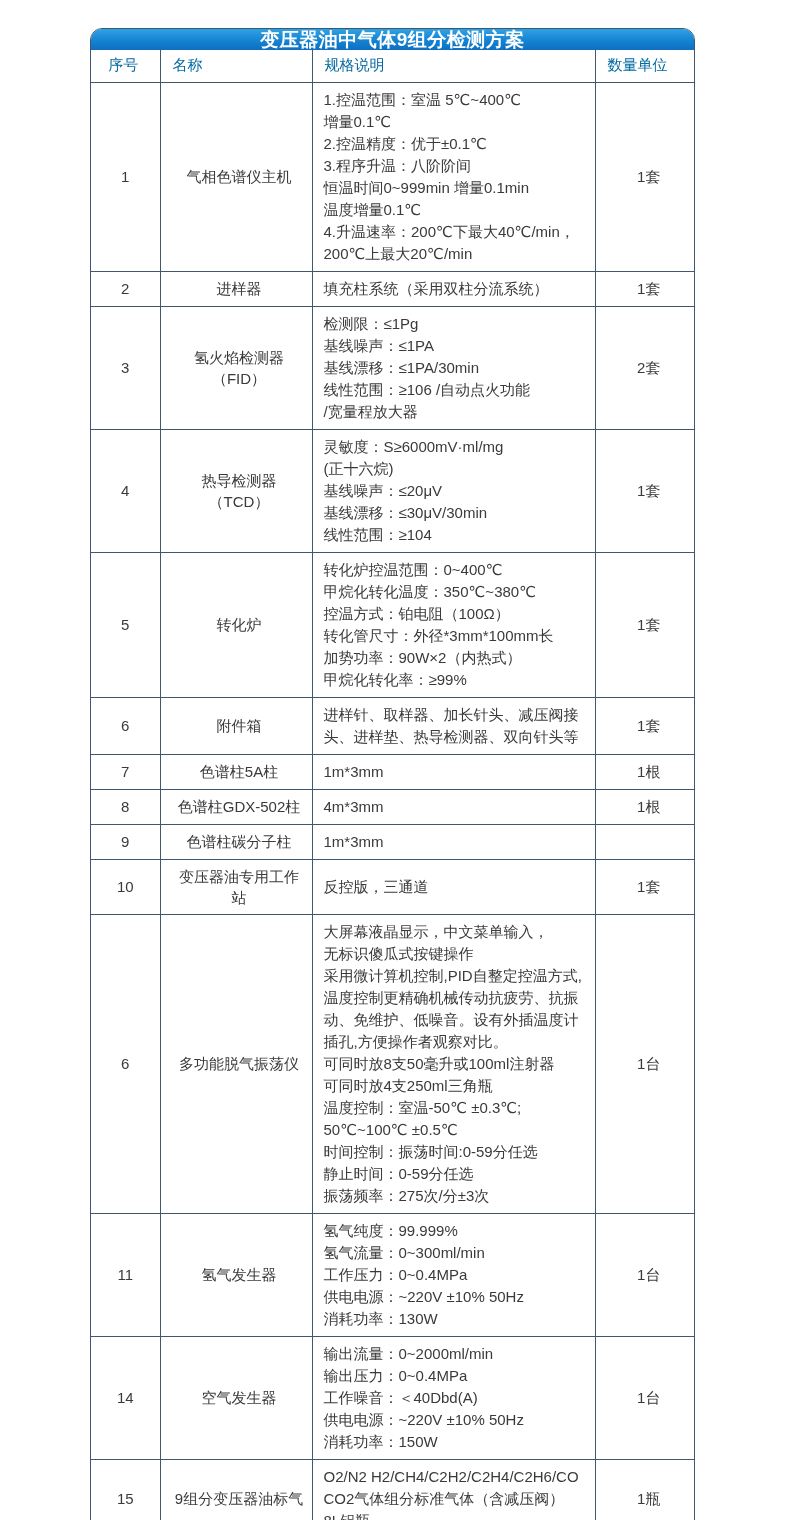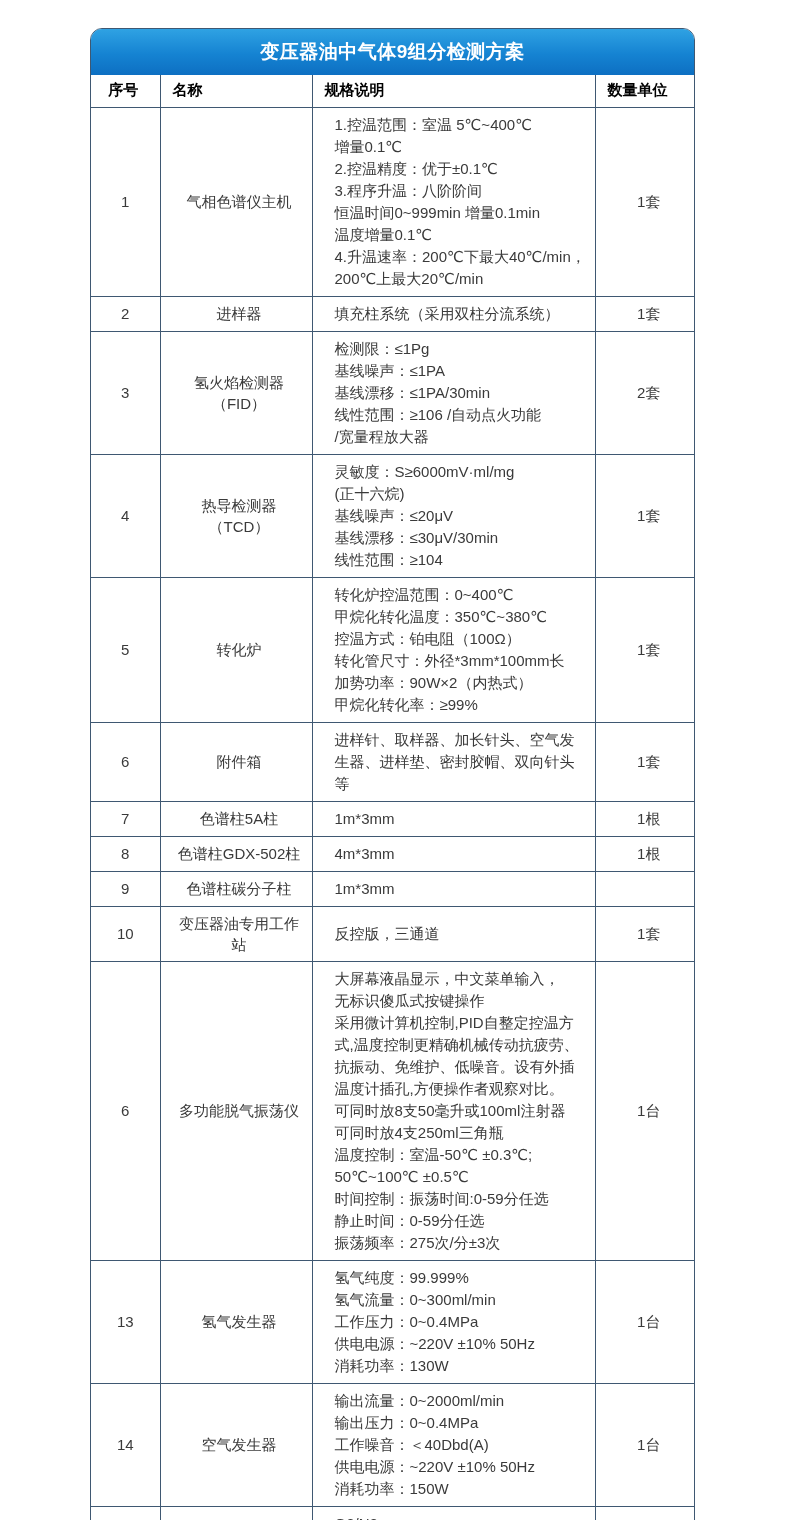--- a/index.html
+++ b/index.html
@@ -20,21 +20,21 @@
     left: 90px;
     top: 28px;
     width: 605px;
     border-radius: 12px;
     overflow: hidden;
     border: 1px solid #3f5872;
     box-sizing: border-box;
     background: #ffffff;
   }
   .title-bar {
-    height: 46px;
+    height: 21px;
     background: linear-gradient(180deg, #2fa2e3 0%, #1583d2 55%, #0d6fc2 100%);
     display: flex;
     align-items: center;
     justify-content: center;
   }
   .title-bar .title {
     color: #ffffff;
     font-size: 19px;
     font-weight: bold;
     letter-spacing: 0.5px;
@@ -57,40 +57,40 @@
   table.spec-table tr > *:last-child { border-right: 0; }
   table.spec-table tr:last-child > * { border-bottom: 0; }
   table.spec-table thead th { border-top: 0; }
 
   col.c-no   { width: 69px; }
   col.c-name { width: 152px; }
   col.c-spec { width: 283px; }
   col.c-qty  { width: 101px; }
 
   table.spec-table th {
-    font-weight: bold;
+    font-weight: normal;
     text-align: left;
     height: 32px;
     padding: 4px 8px 4px 12px;
-    color: #000000;
+    color: #0369a1;
   }
   table.spec-table th.h-no { text-align: center; padding-left: 4px; }
 
   td.cell-no {
     text-align: center;
     padding: 6px 2px;
   }
   td.cell-name {
     text-align: center;
     padding: 6px 6px 6px 12px;
     line-height: 21px;
   }
   td.cell-spec {
     text-align: left;
-    padding: 6px 8px 6px 22px;
+    padding: 6px 8px 6px 11px;
     line-height: 22px;
     white-space: pre-line;
   }
   td.cell-qty {
     text-align: center;
     padding: 7px 4px 6px 10px;
   }
 </style>
 </head>
 <body>
@@ -162,21 +162,21 @@
 甲烷化转化温度：350℃~380℃
 控温方式：铂电阻（100Ω）
 转化管尺寸：外径*3mm*100mm长
 加势功率：90W×2（内热式）
 甲烷化转化率：≥99%</td>
             <td class="cell-qty">1套</td>
           </tr>
           <tr>
             <td class="cell-no">6</td>
             <td class="cell-name">附件箱</td>
-            <td class="cell-spec">进样针、取样器、加长针头、空气发生器、进样垫、密封胶帽、双向针头等</td>
+            <td class="cell-spec">进样针、取样器、加长针头、减压阀接头、进样垫、热导检测器、双向针头等</td>
             <td class="cell-qty">1套</td>
           </tr>
           <tr>
             <td class="cell-no">7</td>
             <td class="cell-name">色谱柱5A柱</td>
             <td class="cell-spec">1m*3mm</td>
             <td class="cell-qty">1根</td>
           </tr>
           <tr>
             <td class="cell-no">8</td>
@@ -205,21 +205,21 @@
 可同时放8支50毫升或100ml注射器
 可同时放4支250ml三角瓶
 温度控制：室温-50℃ ±0.3℃;
  50℃~100℃ ±0.5℃
 时间控制：振荡时间:0-59分任选
 静止时间：0-59分任选
 振荡频率：275次/分±3次</td>
             <td class="cell-qty">1台</td>
           </tr>
           <tr>
-            <td class="cell-no">13</td>
+            <td class="cell-no">11</td>
             <td class="cell-name">氢气发生器</td>
             <td class="cell-spec">氢气纯度：99.999%
 氢气流量：0~300ml/min
 工作压力：0~0.4MPa
 供电电源：~220V ±10% 50Hz
 消耗功率：130W</td>
             <td class="cell-qty">1台</td>
           </tr>
           <tr>
             <td class="cell-no">14</td>

